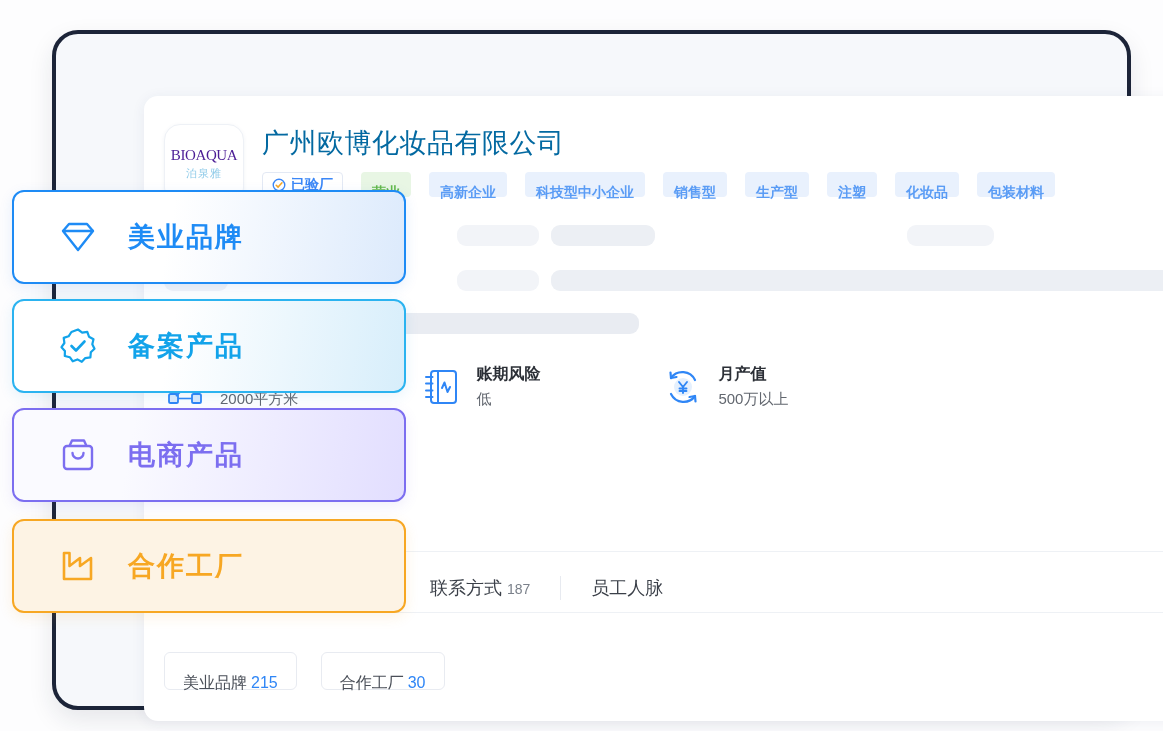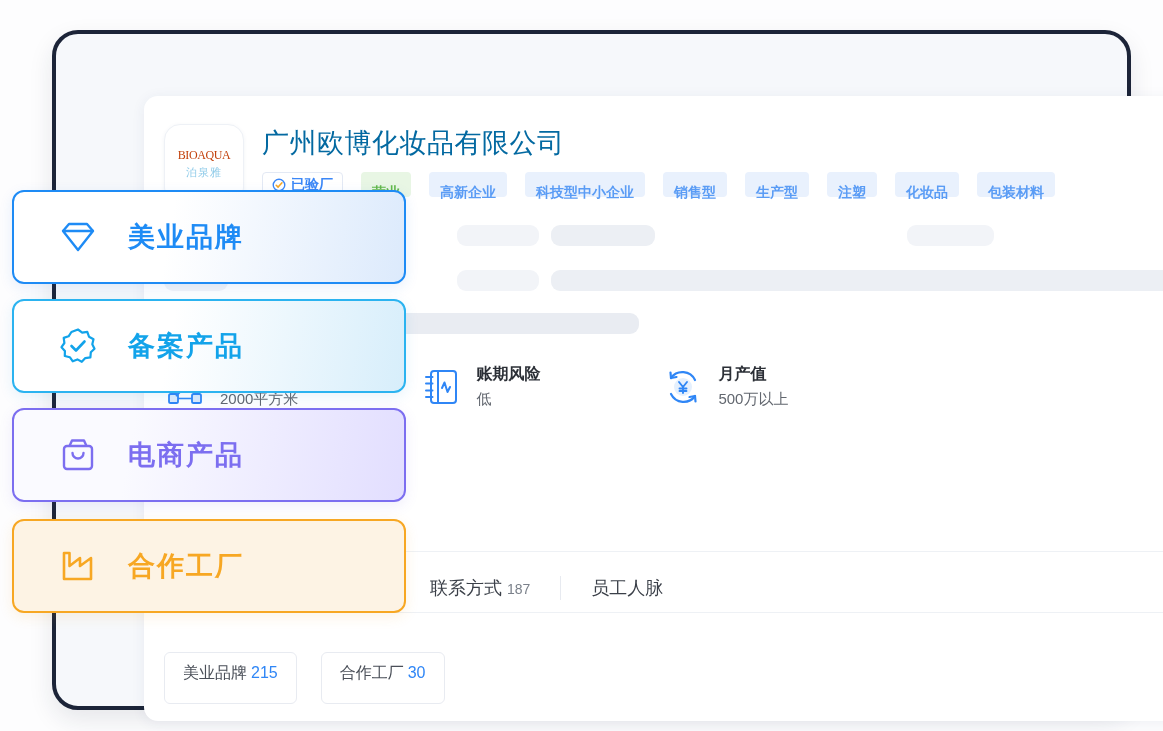--- a/index.html
+++ b/index.html
@@ -45,22 +45,22 @@
     width: 78px; height: 78px;
     background: #ffffff;
     border: 1px solid #eef1f6;
     border-radius: 16px;
     display: flex; flex-direction: column;
     align-items: center; justify-content: center;
     box-shadow: 0 1px 4px rgba(30,60,120,0.06);
   }
   #brand-logo .logo-en {
     font-family: "Liberation Serif", "DejaVu Serif", serif;
-    font-size: 12px; letter-spacing: -0.4px;
-    color: #c2410c; font-weight: 400;
+    font-size: 15px; letter-spacing: -0.4px;
+    color: #4c1d95; font-weight: 400;
   }
   #brand-logo .logo-cn {
     font-size: 11px; color: #8fcbe9; margin-top: 2px; letter-spacing: 1px;
   }
   #company-title {
     position: absolute; left: 118px; top: 29px;
     font-size: 27px; font-weight: normal; color: #0369a1;
     letter-spacing: 0.5px; white-space: nowrap;
   }
 
@@ -131,22 +131,22 @@
     position: absolute; left: 0; top: 516px;
     width: 100%; height: 1px; background: #eef1f5;
   }
 
   
   #chips-row {
     position: absolute; left: 20px; top: 556px;
     display: flex; align-items: center; gap: 24px;
   }
   .chip {
-    height: 52px; line-height: 36px;
-    padding: 2px 18px;
+    height: 38px; line-height: 36px;
+    padding: 12px 18px;
     border: 1px solid #e8ebf1;
     border-radius: 6px;
     background: #ffffff;
     font-size: 16px; color: #4a4f58;
     box-sizing: border-box;
     white-space: nowrap;
   }
   .chip .cnum { color: #2f86f6; margin-left: 4px; }
 
   

